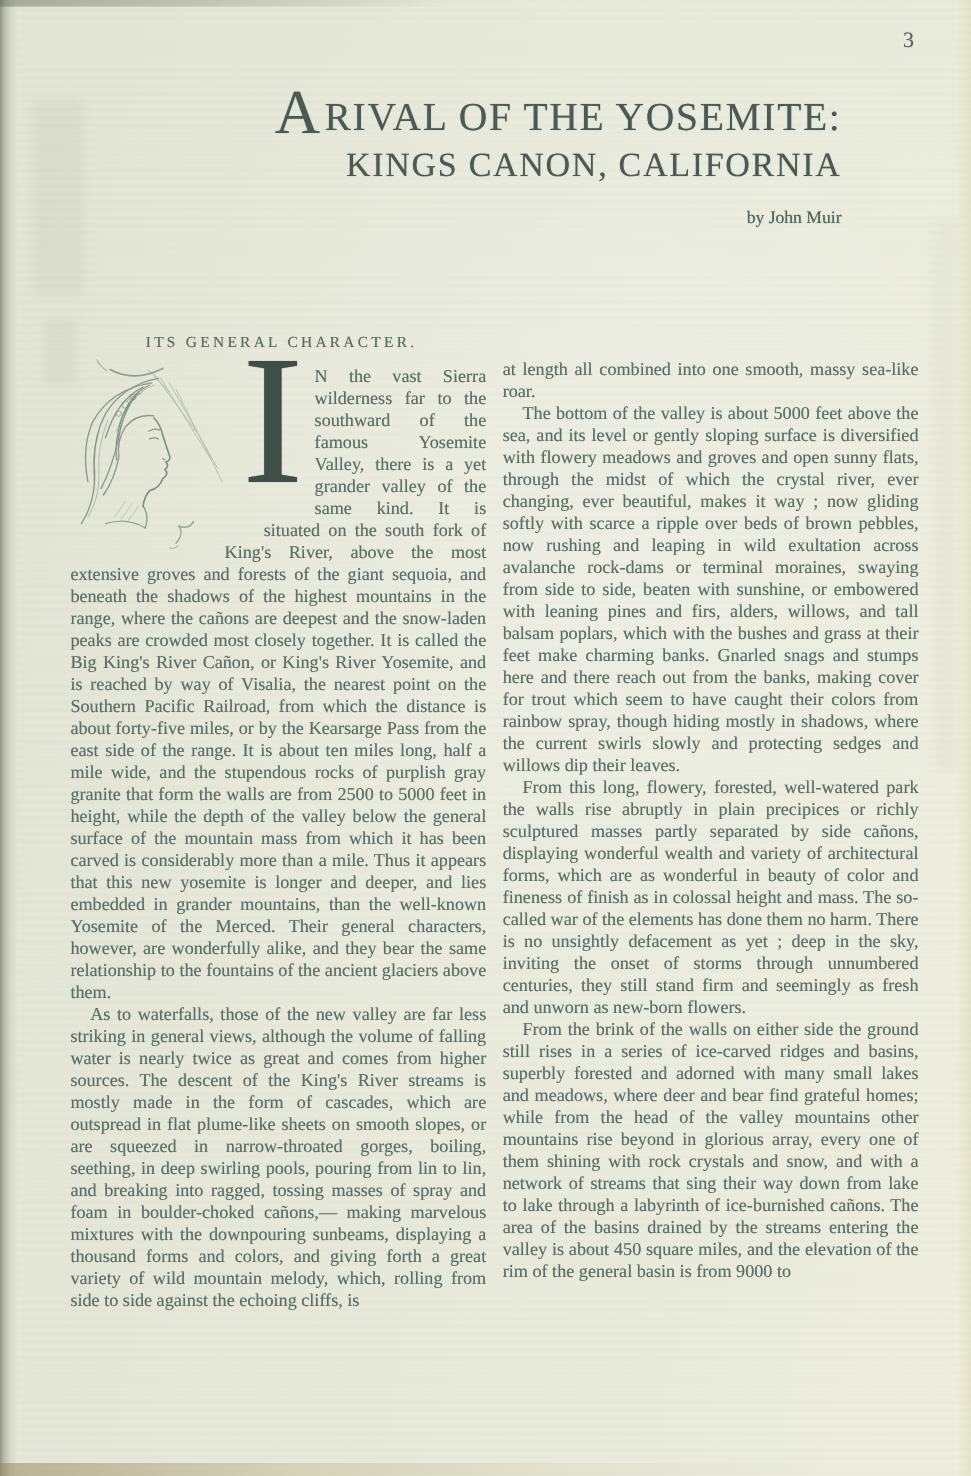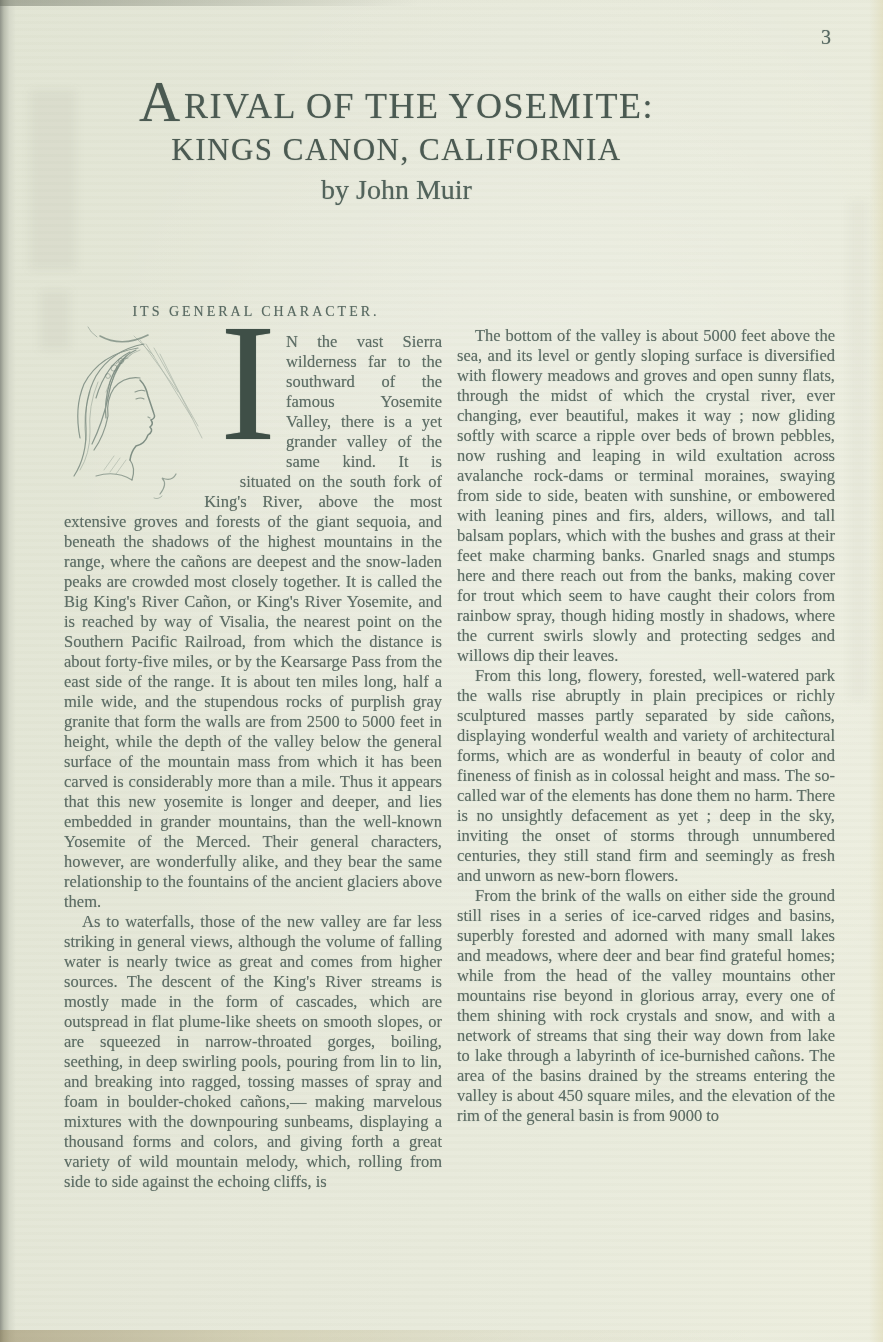--- a/index.html
+++ b/index.html
@@ -51,30 +51,30 @@
   .s3{left:848px;top:200px;width:20px;height:500px;background:rgba(140,140,110,.05);}
 
   .page-number{
     position:absolute;top:26px;right:52px;
     font-size:20px;color:#556760;
     text-shadow:0 0 1px rgba(85,103,96,.5);
   }
 
   .article-header{
     position:absolute;top:82px;left:0;width:765px;
-    text-align:center;
+    text-align:right;
     color:var(--title-ink);
     padding-left:28px;box-sizing:border-box;
     text-shadow:0 0 1px rgba(75,90,82,.55);
   }
   .title-line{display:block;letter-spacing:1.5px;}
   .tl1{font-size:36px;line-height:1.35;}
   .tl1 .initial{font-size:57px;line-height:0;vertical-align:-3px;letter-spacing:4px;}
   .tl2,.tl3{font-size:31px;line-height:1.24;}
-  .byline{font-size:28px;margin-top:5px;color:#52635b;}
+  .byline{font-size:16px;margin-top:21px;color:#52635b;}
 
   .columns{
     position:absolute;top:300px;left:64px;
     width:772px;
     display:flex;gap:15px;
     color:var(--ink);
     font-size:16.5px;line-height:20px;
     text-shadow:0 0 .7px rgba(94,110,102,.55);
   }
   .col{width:378px;text-align:justify;}
@@ -187,20 +187,21 @@
             <path d="M112 192 q 4 2 8 -2" stroke-width="1" opacity=".5"></path>
           </svg>
           <span class="dropcap">I</span>
         </span><span>N the vast Sierra wilderness far to the southward of the famous Yosemite Valley, there is a yet grander valley of the same kind. It is situated on the south fork of King's River, above the most extensive groves and forests of the giant sequoia, and beneath the shadows of the highest mountains in the range, where the cañons are deepest and the snow-laden peaks are crowded most closely together. It is called the Big King's River Cañon, or King's River Yosemite, and is reached by way of Visalia, the nearest point on the Southern Pacific Railroad, from which the distance is about forty-five miles, or by the Kearsarge Pass from the east side of the range. It is about ten miles long, half a mile wide, and the stupendous rocks of purplish gray granite that form the walls are from 2500 to 5000 feet in height, while the depth of the valley below the general surface of the mountain mass from which it has been carved is considerably more than a mile. Thus it appears that this new yosemite is longer and deeper, and lies embedded in grander mountains, than the well-known Yosemite of the Merced. Their general characters, however, are wonderfully alike, and they bear the same relationship to the fountains of the ancient glaciers above them.</span>
       </p>
 
       <p class="para indent">As to waterfalls, those of the new valley are far less striking in general views, although the volume of falling water is nearly twice as great and comes from higher sources. The descent of the King's River streams is mostly made in the form of cascades, which are outspread in flat plume-like sheets on smooth slopes, or are squeezed in narrow-throated gorges, boiling, seething, in deep swirling pools, pouring from lin to lin, and breaking into ragged, tossing masses of spray and foam in boulder-choked cañons,— making marvelous mixtures with the downpouring sunbeams, displaying a thousand forms and colors, and giving forth a great variety of wild mountain melody, which, rolling from side to side against the echoing cliffs, is</p>
     </div>
 
     <div class="col col-right">
+      <p class="para">at length all combined into one smooth, massy sea-like roar.</p>
       <p class="para indent">The bottom of the valley is about 5000 feet above the sea, and its level or gently sloping surface is diversified with flowery meadows and groves and open sunny flats, through the midst of which the crystal river, ever changing, ever beautiful, makes it way ; now gliding softly with scarce a ripple over beds of brown pebbles, now rushing and leaping in wild exultation across avalanche rock-dams or terminal moraines, swaying from side to side, beaten with sunshine, or embowered with leaning pines and firs, alders, willows, and tall balsam poplars, which with the bushes and grass at their feet make charming banks. Gnarled snags and stumps here and there reach out from the banks, making cover for trout which seem to have caught their colors from rainbow spray, though hiding mostly in shadows, where the current swirls slowly and protecting sedges and willows dip their leaves.</p>
       <p class="para indent">From this long, flowery, forested, well-watered park the walls rise abruptly in plain precipices or richly sculptured masses partly separated by side cañons, displaying wonderful wealth and variety of architectural forms, which are as wonderful in beauty of color and fineness of finish as in colossal height and mass. The so-called war of the elements has done them no harm. There is no unsightly defacement as yet ; deep in the sky, inviting the onset of storms through unnumbered centuries, they still stand firm and seemingly as fresh and unworn as new-born flowers.</p>
       <p class="para indent">From the brink of the walls on either side the ground still rises in a series of ice-carved ridges and basins, superbly forested and adorned with many small lakes and meadows, where deer and bear find grateful homes; while from the head of the valley mountains other mountains rise beyond in glorious array, every one of them shining with rock crystals and snow, and with a network of streams that sing their way down from lake to lake through a labyrinth of ice-burnished cañons. The area of the basins drained by the streams entering the valley is about 450 square miles, and the elevation of the rim of the general basin is from 9000 to</p>
     </div>
 
   </div>
 
   <div class="edge-left"></div>
   <div class="edge-top"></div>
   <div class="edge-right"></div>

